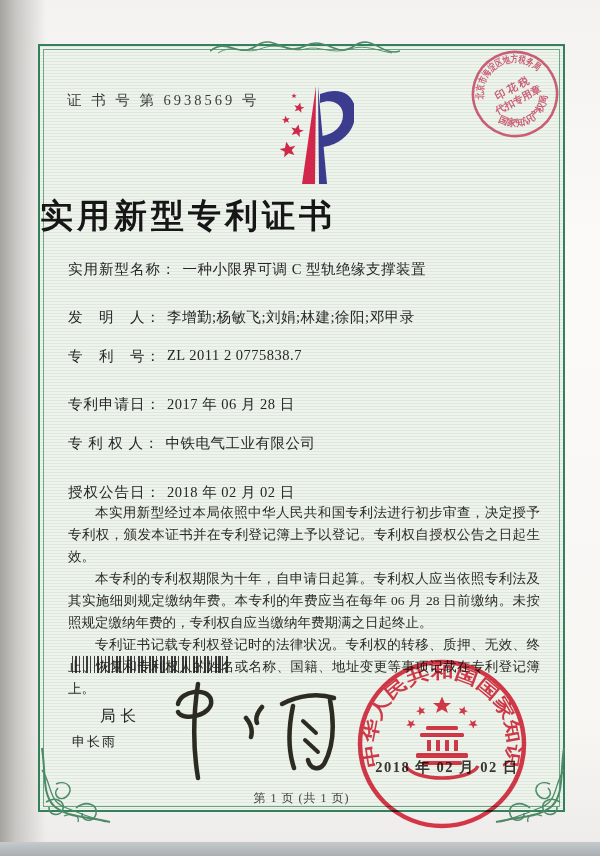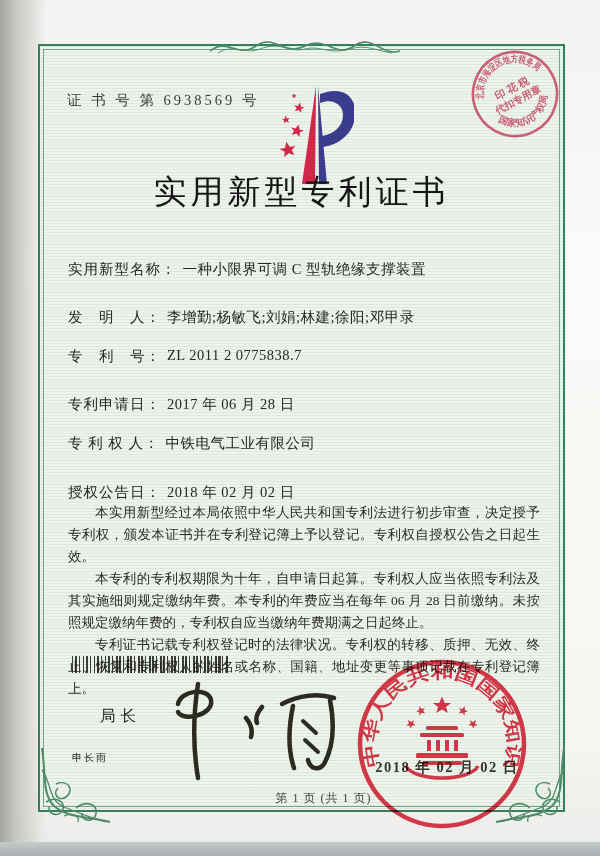--- a/index.html
+++ b/index.html
@@ -15,40 +15,40 @@
   .cert{
     position:absolute;left:38px;top:44px;width:527px;height:768px;box-sizing:border-box;
     border:2.5px solid #35805c;
     background-color:#eef3ec;
     background-image:repeating-linear-gradient(180deg,rgba(120,165,135,0.14) 0 1px,rgba(0,0,0,0) 1px 3px);
   }
   .cert::before{content:"";position:absolute;inset:3px;border:1px solid #6fa585;pointer-events:none;}
   .abs{position:absolute;}
   .cert-no{left:17px;top:45px;font-size:14.5px;letter-spacing:3px;color:#3c3c3c;margin-left:10px;}
   .logo{left:218px;top:38px;width:96px;height:106px;}
-  .title{left:0;top:124px;width:100%;text-align:center;font-size:33px;font-weight:normal;
+  .title{left:0;top:148px;width:100%;text-align:left;font-size:33px;font-weight:bold;
     letter-spacing:4px;color:#161616;}
   .field{left:28px;font-size:14.5px;color:#262626;display:flex;}
   .field .lbl{white-space:pre;letter-spacing:1px;}
   .field .val{margin-left:6px;letter-spacing:0.5px;}
   .paras{left:28px;top:456px;width:472px;font-size:13.5px;line-height:22px;color:#2c2c26;
     text-align:justify;}
   .paras p{margin:0;text-indent:2em;}
   .barcode{left:32px;top:610px;width:156px;height:17px;
     background:repeating-linear-gradient(90deg,#1d1d1d 0 1.5px,rgba(0,0,0,0) 1.5px 3px,#1d1d1d 3px 5.5px,rgba(0,0,0,0) 5.5px 7px,#1d1d1d 7px 8px,rgba(0,0,0,0) 8px 11px);
     opacity:.85;}
   .signer-title{left:32px;top:660px;font-size:15.5px;letter-spacing:5px;color:#222;
     font-family:"Liberation Sans","DejaVu Sans",sans-serif;margin-left:28px;}
-  .signer-name{left:32px;top:687px;font-size:10px;letter-spacing:2px;color:#222;
-    font-family:"Liberation Sans","DejaVu Sans",sans-serif;margin-top:18px;}
+  .signer-name{left:32px;top:687px;font-size:13px;letter-spacing:2px;color:#222;
+    font-family:"Liberation Sans","DejaVu Sans",sans-serif;}
   .signature{left:122px;top:628px;width:200px;height:120px;}
   .seal{left:316px;top:612px;width:172px;height:172px;mix-blend-mode:multiply;opacity:.92;}
   .seal-date{left:318px;top:712px;width:178px;text-align:center;font-size:14.5px;font-weight:bold;
     color:#3d3933;letter-spacing:1.5px;mix-blend-mode:multiply;}
-  .footer{left:0;top:744px;width:100%;text-align:center;font-size:12px;letter-spacing:1px;color:#3f3f3f;padding-left:22px;}
+  .footer{left:0;top:744px;width:100%;text-align:center;font-size:12px;letter-spacing:1px;color:#3f3f3f;}
   .stamp{left:429px;top:2px;width:92px;height:92px;transform:rotate(-28deg);
     mix-blend-mode:multiply;opacity:.85;}
   .ornament-top{left:170px;top:-13px;width:190px;height:28px;}
   .corner{width:82px;height:80px;}
   .corner-bl{left:-6px;top:700px;}
   .corner-br{left:450px;top:700px;transform:scaleX(-1);}
   svg{display:block;}
 </style>
 </head>
 <body>

